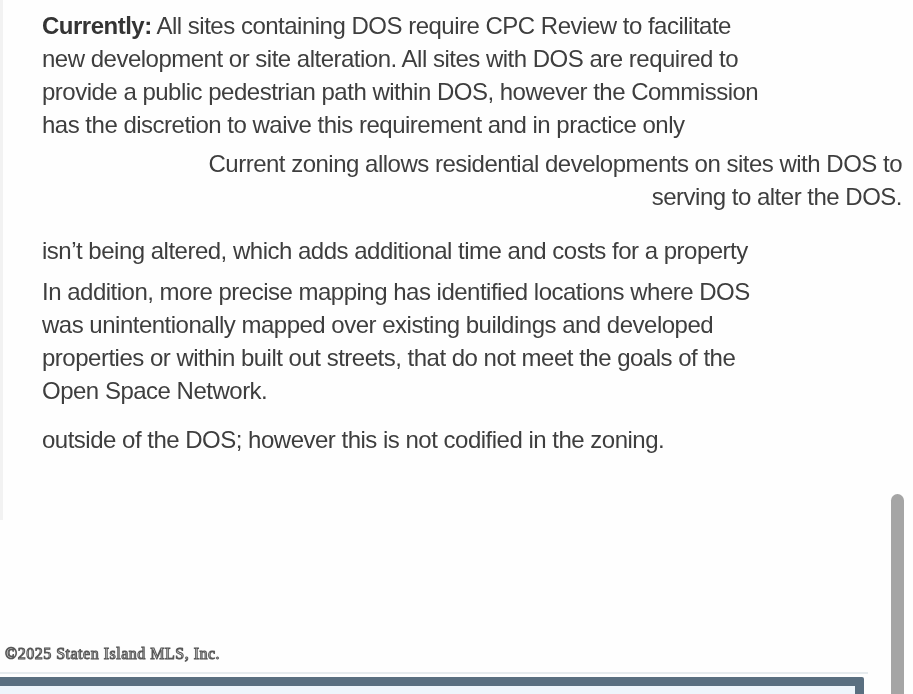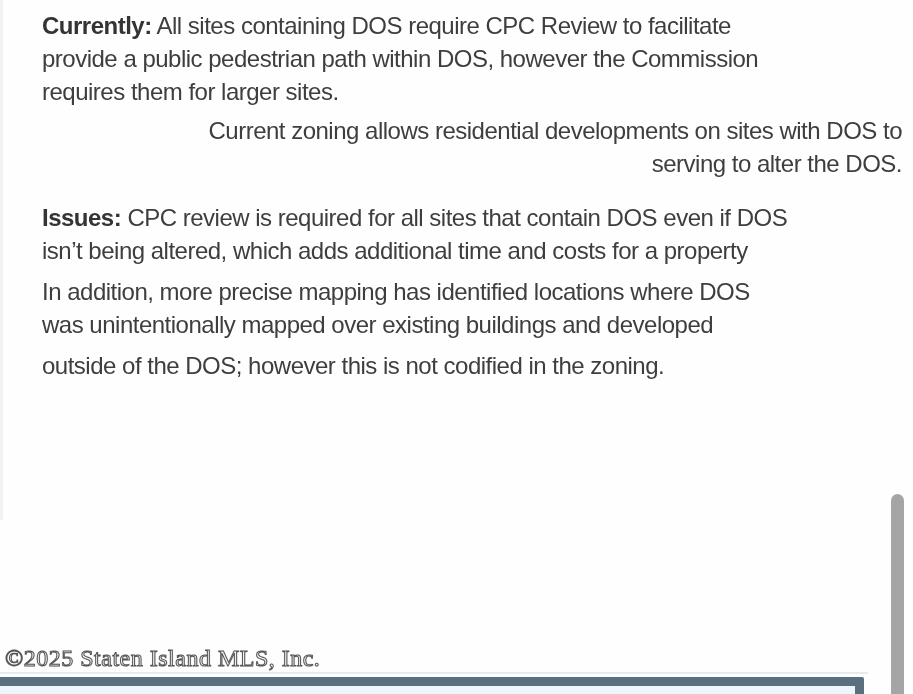--- a/index.html
+++ b/index.html
@@ -14,28 +14,28 @@
   .text-area{
     position:absolute;left:42px;top:9px;width:860px;
     color:#3e3e3e;
     font-size:24px;line-height:33px;letter-spacing:-0.5px;
     white-space:nowrap;
   }
   .para{margin:0 0 7px 0;}
   .para:nth-child(1){margin-bottom:6px;}
   .para:nth-child(2){margin-bottom:21px;text-align:right;}
   .para:nth-child(3){margin-bottom:8px;}
-  .para:nth-child(4){margin-bottom:8px;}
+  .para:nth-child(4){margin-bottom:16px;}
   .para:nth-child(5){margin-bottom:0;}
   .line{height:33px;}
   .para b{font-weight:700;color:#343434;}
   .watermark{
     position:absolute;left:5px;top:645px;
     font-family:"Liberation Serif", serif;
-    font-size:24px;letter-spacing:0.5px;
+    font-size:16px;letter-spacing:0.5px;
     color:rgba(255,255,255,0.9);
     -webkit-text-stroke:1px #565656;
     text-shadow:0 0 1px #6a6a6a;
     white-space:nowrap;
   }
   .edge-line{
     position:absolute;left:0;top:672px;width:868px;height:2px;
     background:#e6ebee;
   }
   .next-frame{
@@ -53,34 +53,36 @@
 </style>
 </head>
 <body>
 
 <div class="page">
   <div class="left-edge"></div>
 
   <div class="text-area" id="paragraphs">
       <div class="para">
         <div class="line"><b>Currently:</b> <span>All sites containing DOS require CPC Review to facilitate</span></div>
+        <div class="line">new development or site alteration. All sites with DOS are required to</div>
         <div class="line">provide a public pedestrian path within DOS, however the Commission</div>
-        <div class="line">requires them for larger sites.</div>
+        <div class="line">has the discretion to waive this requirement and in practice only</div>
       </div>
       <div class="para">
         <div class="line">Current zoning allows residential developments on sites with DOS to</div>
         <div class="line">serving to alter the DOS.</div>
       </div>
       <div class="para">
-        <div class="line"><b>Issues:</b> <span>CPC review is required for all sites that contain DOS even if DOS</span></div>
         <div class="line">isn’t being altered, which adds additional time and costs for a property</div>
       </div>
       <div class="para">
         <div class="line">In addition, more precise mapping has identified locations where DOS</div>
         <div class="line">was unintentionally mapped over existing buildings and developed</div>
+        <div class="line">properties or within built out streets, that do not meet the goals of the</div>
+        <div class="line">Open Space Network.</div>
       </div>
       <div class="para">
         <div class="line">outside of the DOS; however this is not codified in the zoning.</div>
       </div>
     </div>
 
   <div class="watermark">©2025 Staten Island MLS, Inc.</div>
 
   <div class="edge-line"></div>
 

